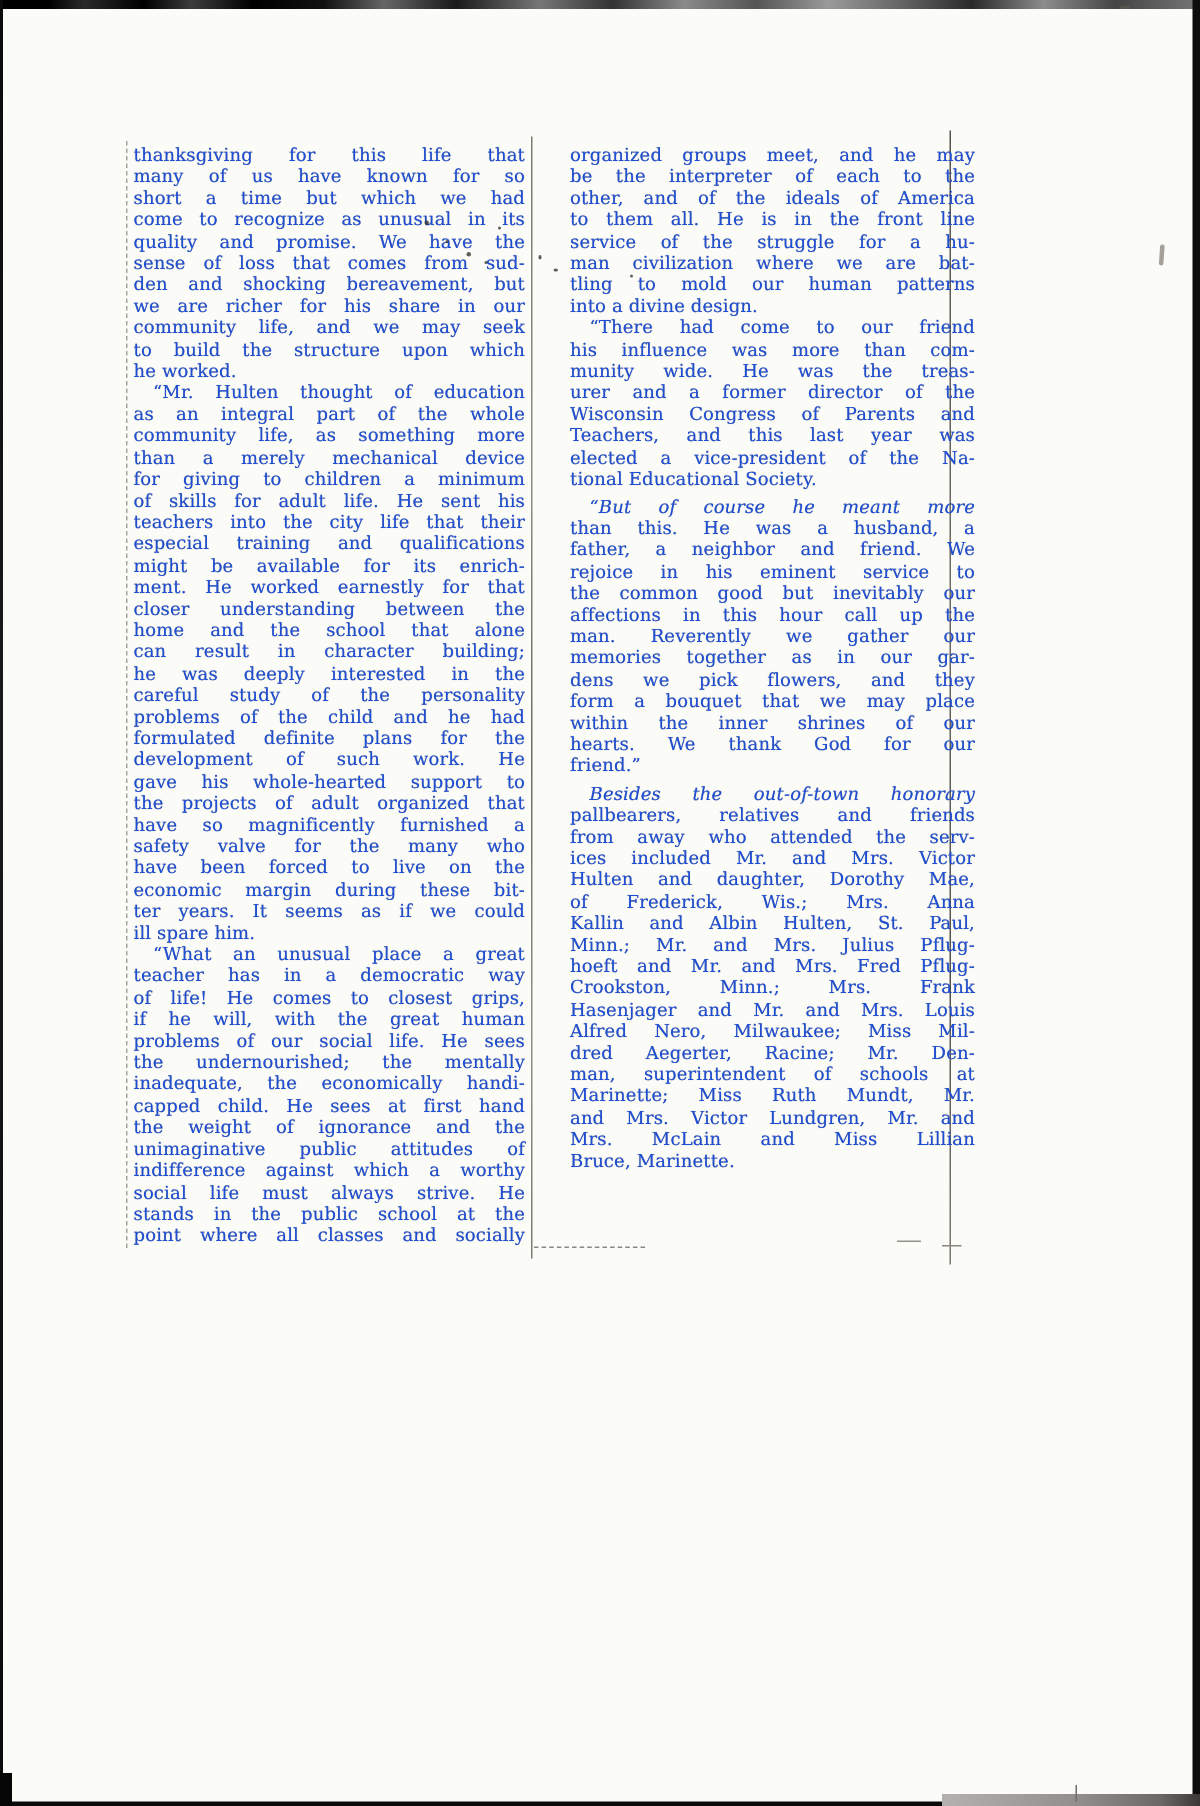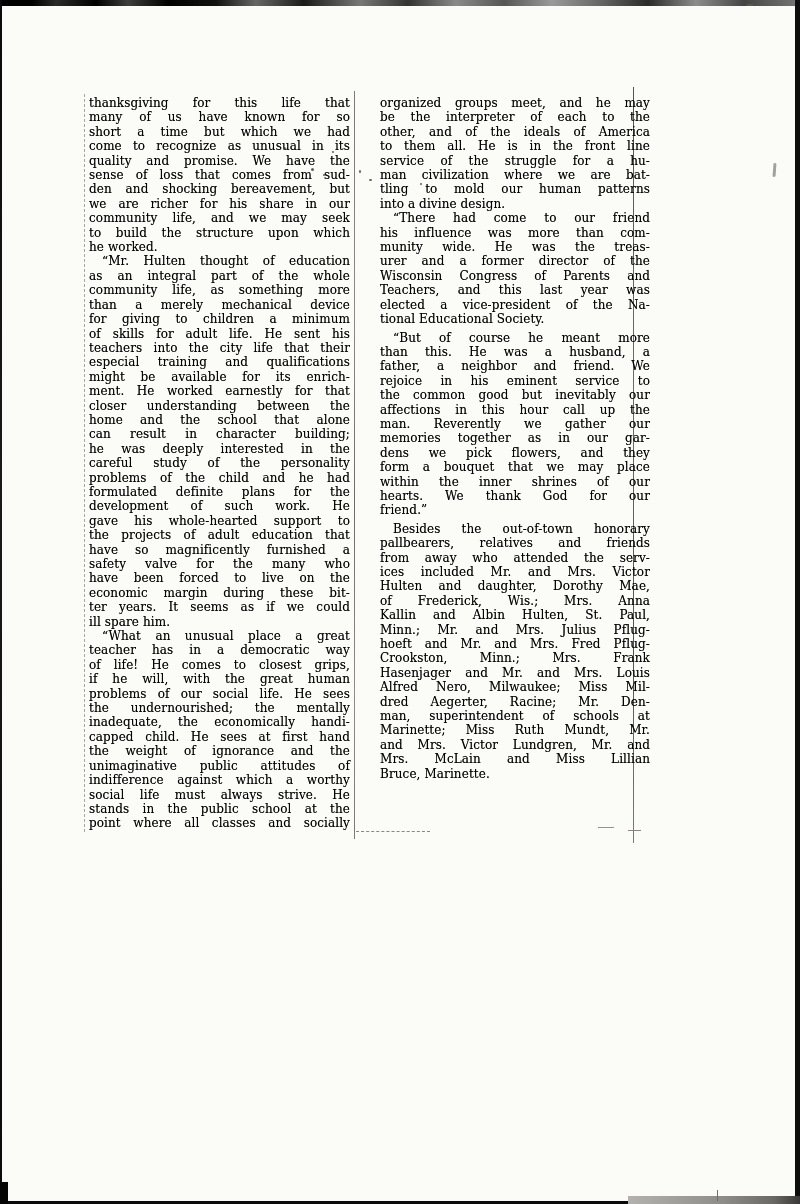--- a/index.html
+++ b/index.html
@@ -62,30 +62,30 @@
     position:absolute; left:356px; top:831px; width:74px; height:0;
     border-top:1px dashed #8b8780;
   }
   .rule-end-dash-b { position:absolute; left:598px; top:827px; width:16px; height:1px; background:#96928a; }
   .rule-end-dash-c { position:absolute; left:628px; top:830px; width:13px; height:1px; background:#8b8780; }
 
   
   .col {
     position:absolute; top:96px;
     font-size:12px; line-height:14.4px;
-    color:#000000;
+    color:#1d4ed8;
     letter-spacing:0.1px;
     text-shadow:0 0 0.5px rgba(46,43,40,0.55);
   }
   #col-left  { left:89px;  width:261px; }
   #col-right { left:380px; width:270px; }
   .line { text-align:justify; text-align-last:justify; }
   .line.endline { text-align-last:left; }
   .line.indent { text-indent:13px; }
-  .line.gap { margin-top:4px; }
+  .line.gap { margin-top:4px;font-style:italic; }
 
   
   .speck { position:absolute; background:#3a3631; border-radius:50%; opacity:0.8; }
   .sp1 { left:283px; top:147px; width:3px; height:3px; }
   .sp2 { left:297px; top:160px; width:2px; height:2px; }
   .sp3 { left:311px; top:168px; width:3px; height:3px; }
   .sp4 { left:323px; top:174px; width:2px; height:2px; }
   .sp5 { left:332px; top:151px; width:2px; height:2px; }
   .sp6 { left:359px; top:170px; width:2px; height:3px; }
   .sp7 { left:369px; top:179px; width:3px; height:2px; }
@@ -140,21 +140,21 @@
       <div class="line">ment. He worked earnestly for that</div>
       <div class="line">closer understanding between the</div>
       <div class="line">home and the school that alone</div>
       <div class="line">can result in character building;</div>
       <div class="line">he was deeply interested in the</div>
       <div class="line">careful study of the personality</div>
       <div class="line">problems of the child and he had</div>
       <div class="line">formulated definite plans for the</div>
       <div class="line">development of such work. He</div>
       <div class="line">gave his whole-hearted support to</div>
-      <div class="line">the projects of adult education that</div>
+      <div class="line">the projects of adult organized that</div>
       <div class="line">have so magnificently furnished a</div>
       <div class="line">safety valve for the many who</div>
       <div class="line">have been forced to live on the</div>
       <div class="line">economic margin during these bit-</div>
       <div class="line">ter years. It seems as if we could</div>
       <div class="line endline">ill spare him.</div>
       <div class="line indent">“What an unusual place a great</div>
       <div class="line">teacher has in a democratic way</div>
       <div class="line">of life! He comes to closest grips,</div>
       <div class="line">if he will, with the great human</div>

